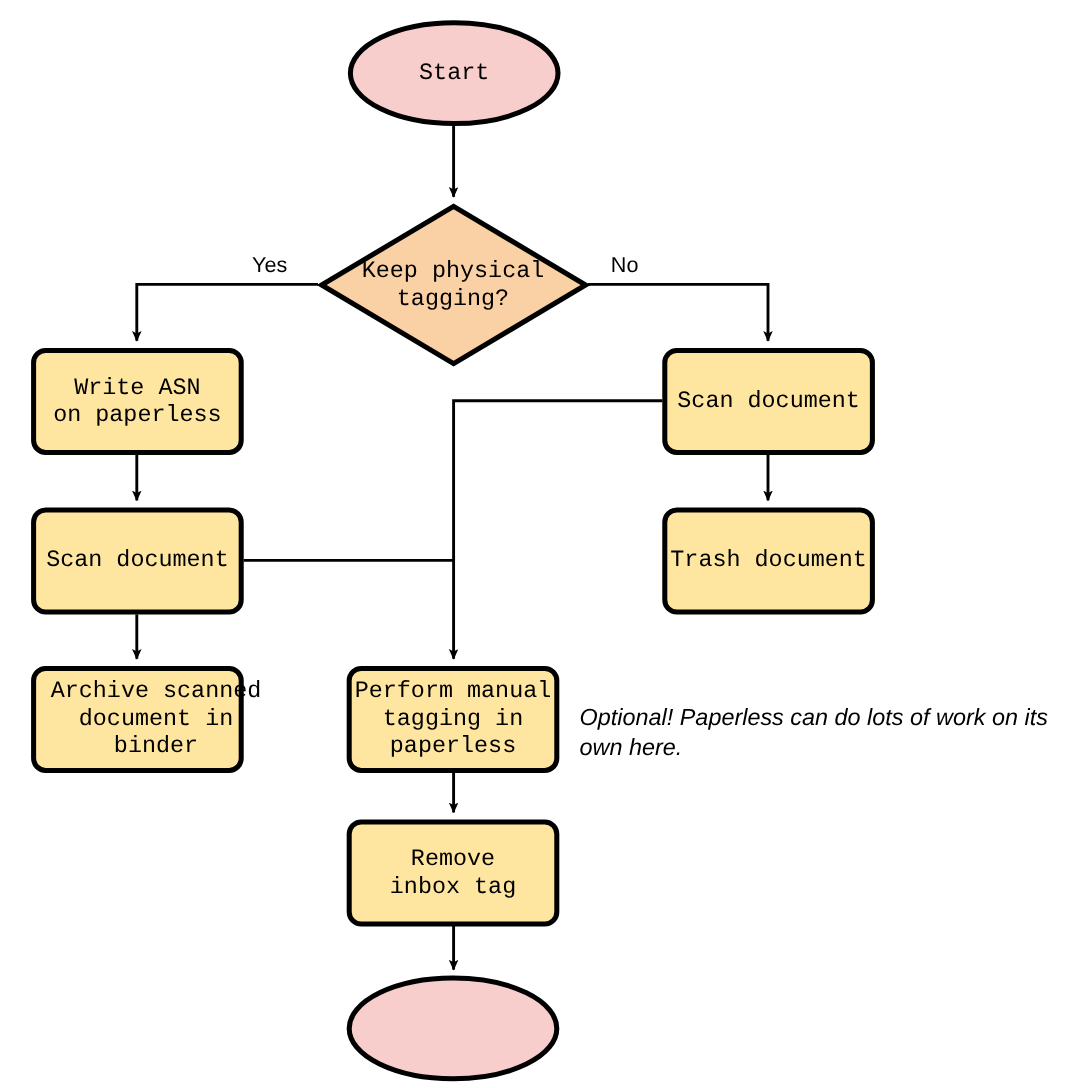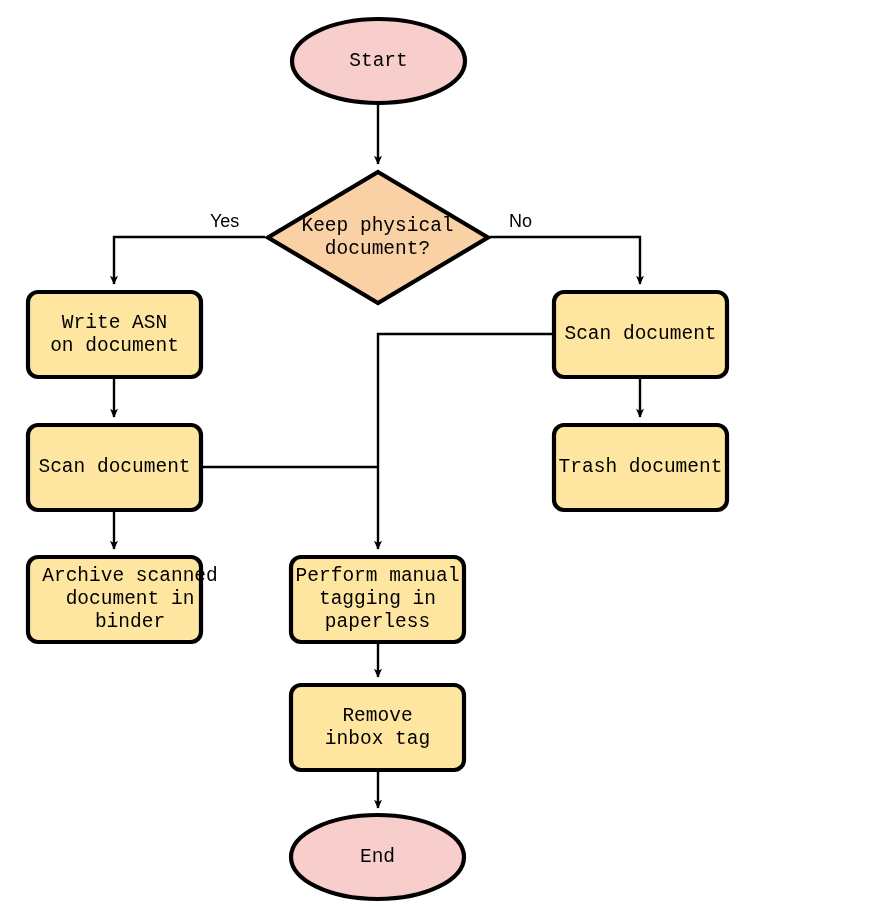--- a/index.html
+++ b/index.html
@@ -111,42 +111,42 @@
 
       <rect x="291" y="685" width="173" height="85" rx="10" ry="10" fill="#ffe6a0"></rect>
 
       <ellipse cx="377.5" cy="857" rx="86.5" ry="42" fill="#f8cecc"></ellipse>
     </g>
   </svg>
 
   <div class="node-label" style="left:290px; top:17px; width:177px; height:88px;">Start</div>
 
   <div class="node-label" style="left:265px; top:170px; width:225px; height:135px;">Keep physical
-document?</div>
+tagging?</div>
 
   <div class="node-label" style="left:26px; top:290px; width:177px; height:89px;">Write ASN
-on document</div>
+on paperless</div>
 
   <div class="node-label" style="left:552px; top:290px; width:177px; height:89px;">Scan document</div>
 
   <div class="node-label" style="left:26px; top:423px; width:177px; height:89px;">Scan document</div>
 
   <div class="node-label" style="left:552px; top:423px; width:177px; height:89px;border-radius:26px;">Trash document</div>
 
   <div class="node-label" style="left:26px; top:555px; width:208px; height:89px;">Archive scanned
 document in
 binder</div>
 
   <div class="node-label" style="left:289px; top:555px; width:177px; height:89px;">Perform manual
 tagging in
 paperless</div>
 
   <div class="node-label" style="left:289px; top:683px; width:177px; height:89px;border-radius:20px;">Remove
 inbox tag</div>
 
-  <div class="node-label" style="left:289px; top:813px; width:177px; height:88px;">End</div>
 
   <div class="edge-label" style="left:210px; top:211px;">Yes</div>
 
   <div class="edge-label" style="left:509px; top:211px;">No</div>
 
+  <div class="note-text" style="left:483px; top:586px; width:400px;">Optional! Paperless can do lots of work on its own here.</div>
 
 </div>
 
 </body></html>

